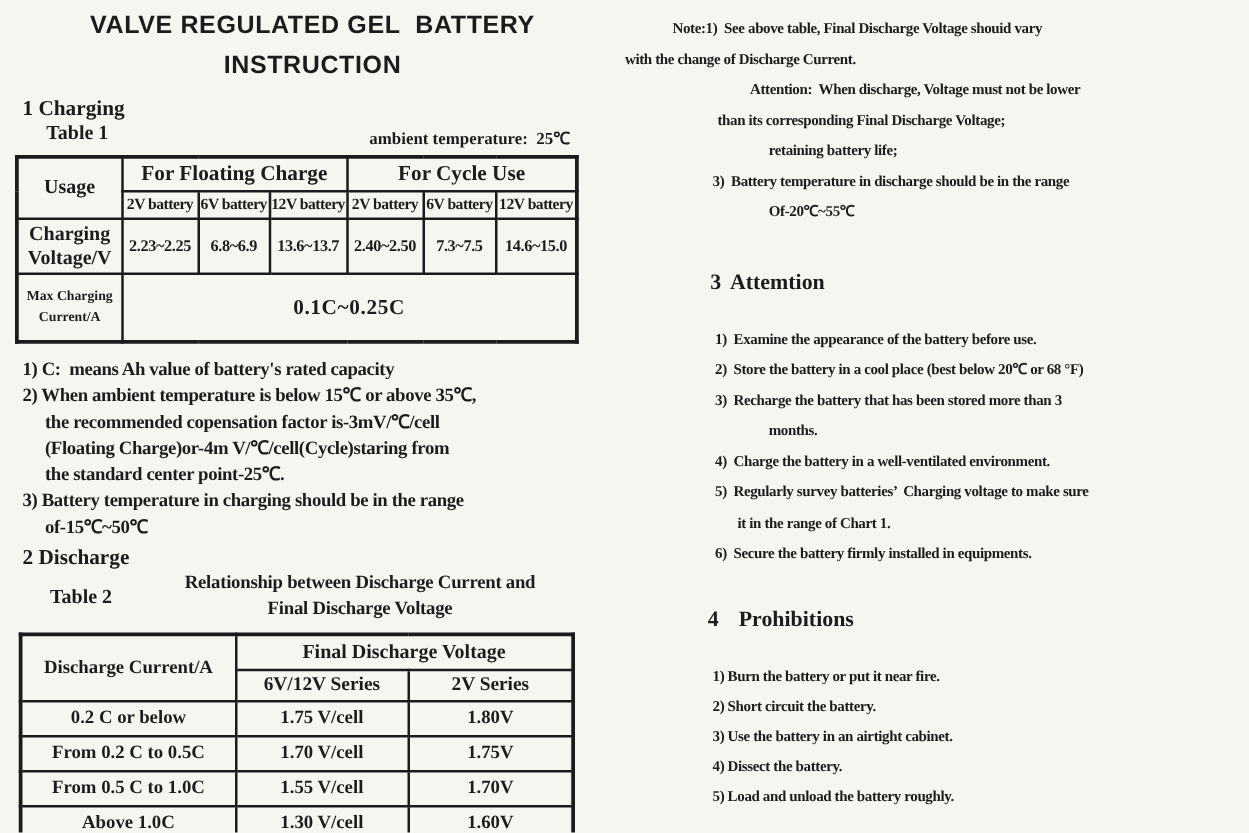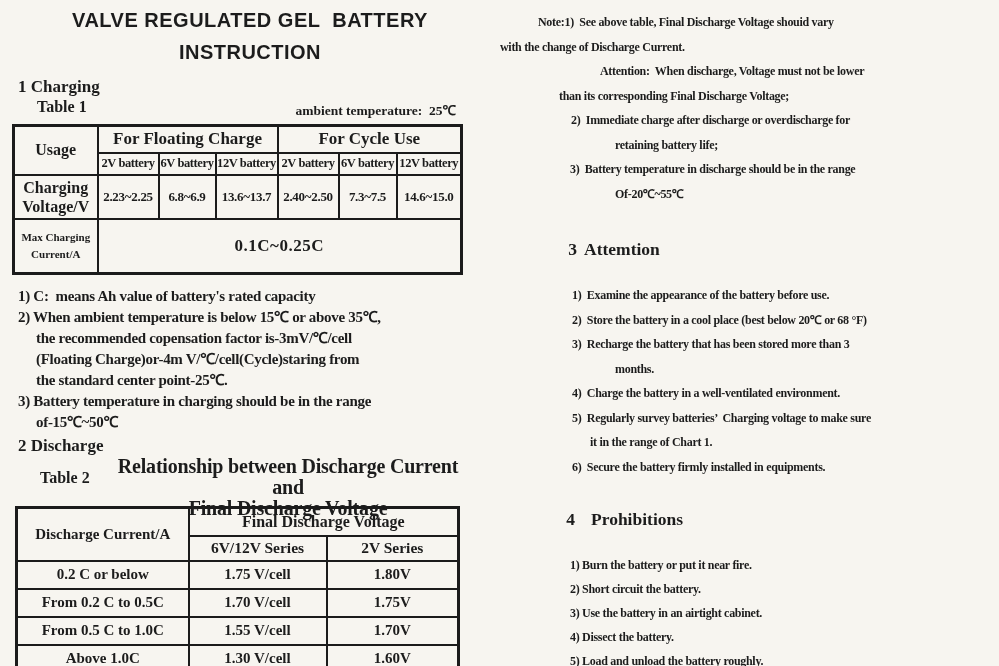--- a/index.html
+++ b/index.html
@@ -41,35 +41,35 @@
 
   .noteblk{display:flex;margin:11px 0 0 18px;}
   .notelabel{width:57px;font-size:15.5px;}
   .ln{font-size:15px;line-height:21px;letter-spacing:-.3px;white-space:pre;}
   .notelines .w{margin-left:18px;}
 
   .h2d{margin-top:3px;}
   .t2row{position:relative;margin:2px 0 0 40px;height:44px;}
   .t2row .tlabel{position:absolute;left:0;top:11px;font-size:16px;}
   .caption{position:absolute;left:68px;top:-2px;width:360px;text-align:center;
-           font-size:20px;line-height:21px;letter-spacing:-.2px;}
+           font-size:15px;line-height:21px;letter-spacing:-.2px;}
 
   .table2{margin:4px 0 0 15px;border:3px solid #1b1b1b;}
   .table2 td{border:2px solid #1b1b1b;text-align:center;vertical-align:middle;padding:0;}
   .t2r1{height:28px;} .t2r2{height:25px;} .t2rd{height:28px;margin-top:48px;}
   .table2 .hdr{font-size:16px;}
   .table2 .sub{font-size:15.5px;}
   .table2 .cur{font-size:15px;}
   .table2 .cell{font-size:15px;}
 
   
   .rn{font-size:12px;line-height:24.5px;letter-spacing:-.3px;white-space:pre;}
   .rnote{margin-top:10px;}
   .m38{margin-left:38px;} .m98{} .m100{margin-left:100px;}
-  .m107{margin-left:59px;} .m71{margin-left:71px;} .m97{margin-left:115px;}
+  .m107{margin-left:74px;} .m71{margin-left:71px;} .m97{margin-left:115px;}
   .m70{margin-left:70px;} .m72{margin-left:72px;} .m90{margin-left:90px;}
   .rh{font-size:17.5px;white-space:pre;}
   .rh3{margin:12px 0 2px 42px;}
   .rh3 .num{margin-right:7px;}
   .rh4{margin:9px 0 2px 40px;}
   .rh4 .num{margin-right:16px;}
   .proh .rn{line-height:24px;}
 </style>
 </head>
 <body>
@@ -189,21 +189,20 @@
     </table>
   </div>
 
   <div class="col-right">
 
     <div class="rnote">
       <div class="rn m38">Note:1)  See above table, Final Discharge Voltage shouid vary</div>
       <div class="rn m98">with the change of Discharge Current.</div>
       <div class="rn m100">Attention:  When discharge, Voltage must not be lower</div>
       <div class="rn m107">than its corresponding Final Discharge Voltage;</div>
-      <div class="rn m71">2)  Immediate charge after discharge or overdischarge for</div>
       <div class="rn m97">retaining battery life;</div>
       <div class="rn m70">3)  Battery temperature in discharge should be in the range</div>
       <div class="rn m97">Of-20℃~55℃</div>
     </div>
 
     <div class="rh rh3">
       <span class="num">3</span><span>Attemtion</span>
     </div>
     <div class="attn">
       <div class="rn m72">1)  Examine the appearance of the battery before use.</div>

